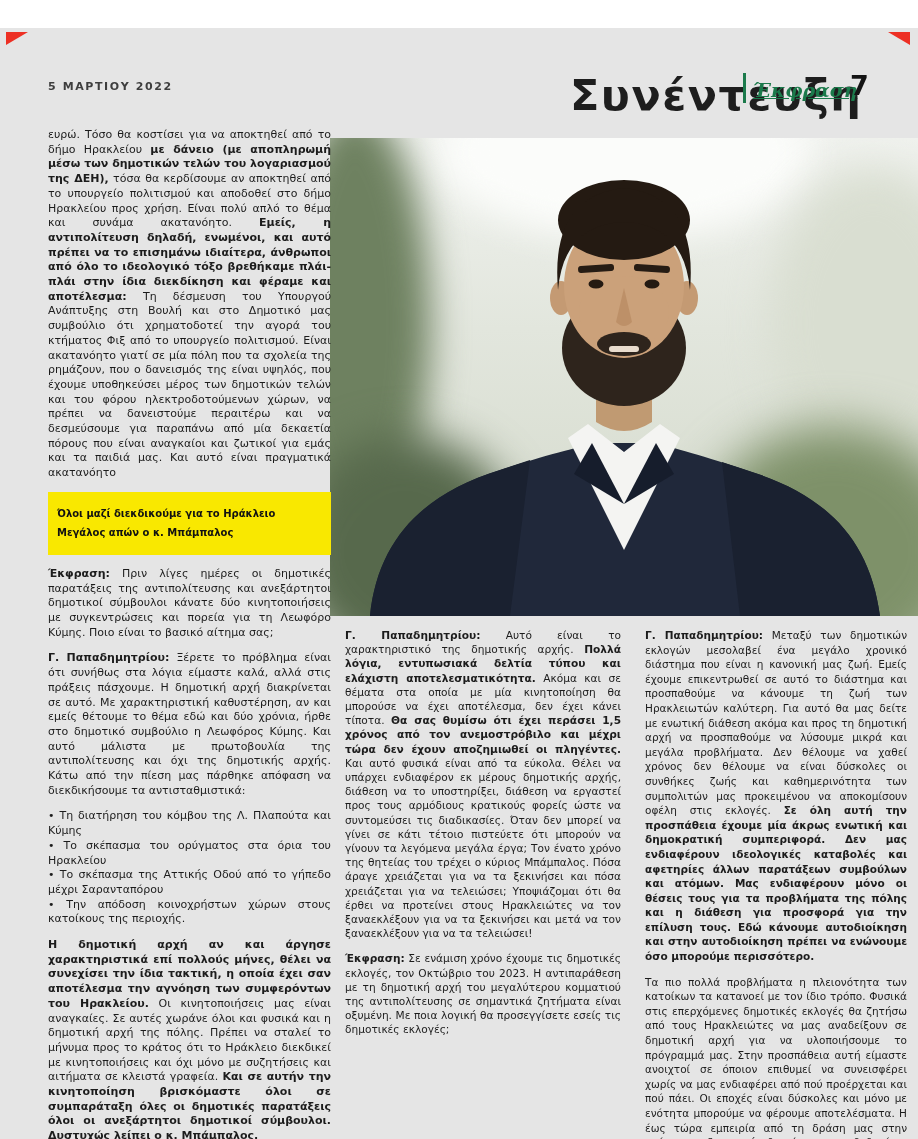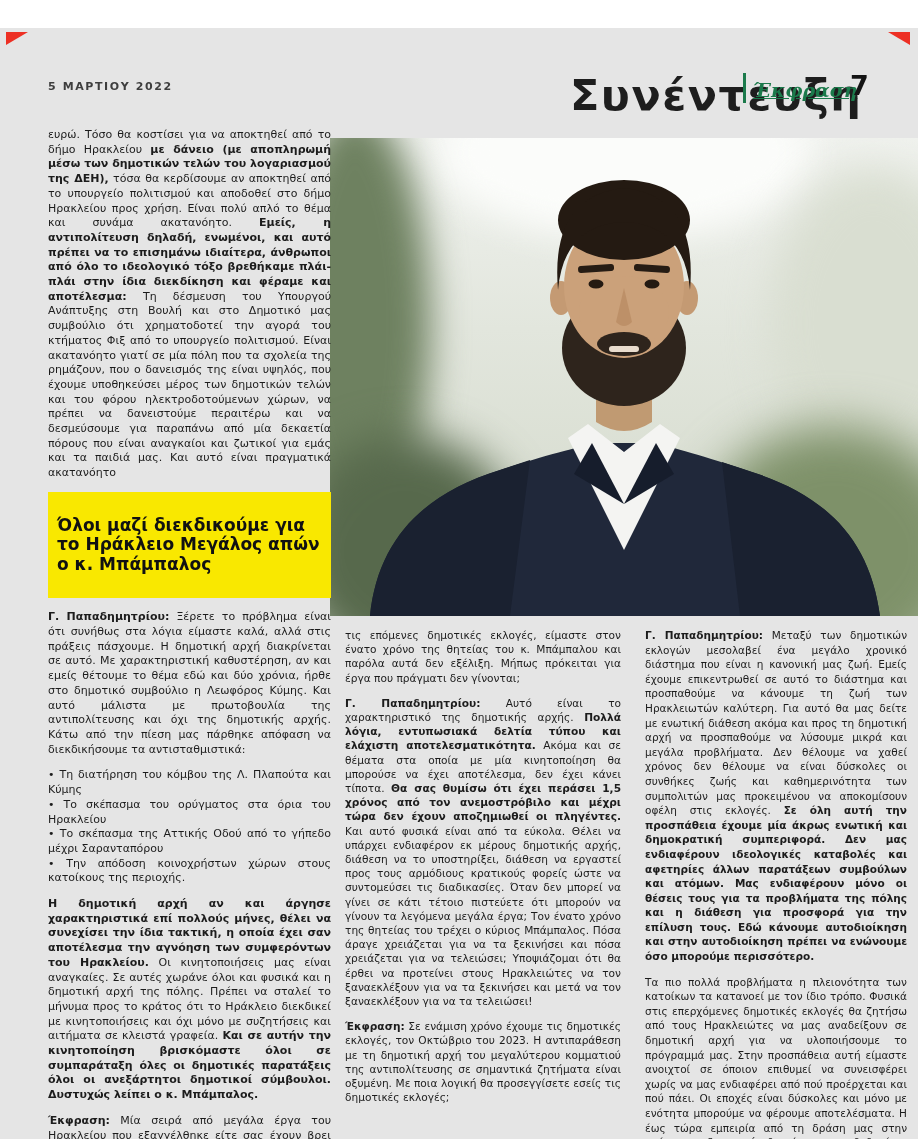--- a/index.html
+++ b/index.html
@@ -33,22 +33,22 @@
   .blob.b5{left:18%;top:-70px;width:64%;height:170px;background:#fbfcfa;filter:blur(18px);}
   .photo svg{position:absolute;left:0;top:0;}
 
   
   .col{position:absolute;text-align:justify;}
   #col1{left:48px;top:100px;width:283px;font-size:11px;line-height:14.7px;}
   #col2{left:345px;top:600px;width:276px;font-size:10.6px;line-height:14.2px;}
   #col3{left:645px;top:600px;width:262px;font-size:10.5px;line-height:14.6px;}
   .col p{margin:0 0 11px 0;}
   .col b{font-weight:700;}
-  .yhead{background:#f9e800;color:#111;font-weight:700;font-size:17px;line-height:19.5px;
-         padding:24px 9px;margin:1px 0 12px 0;text-align:left;}
+  .yhead{background:#f9e800;color:#111;font-weight:700;font-size:10px;line-height:19.5px;
+         padding:12px 9px;margin:1px 0 12px 0;text-align:left;}
   .bullets{margin:0 0 11px 0;}
   .bullet{text-align:justify;}
 </style>
 </head>
 <body>
 
 <div class="page">
 
   <div class="corner tl"></div>
   <div class="corner tr"></div>
@@ -101,32 +101,32 @@
       <rect x="279" y="208" width="30" height="6" rx="3" fill="#e9dccd"></rect>
 
       <ellipse cx="294" cy="82" rx="66" ry="40" fill="#241a12"></ellipse>
       <path d="M228,152 Q220,58 294,50 Q368,58 360,152 Q354,86 294,84 Q234,86 228,152 Z" fill="#241a12"></path>
     </svg>
   </div>
 
   <div class="col" id="col1">
       <p><span>ευρώ. Τόσο θα κοστίσει για να αποκτηθεί από το δήμο Ηρακλείου </span><b>με δάνειο (με αποπληρωμή μέσω των δημοτικών τελών του λογαριασμού της ΔΕΗ),</b><span> τόσα θα κερδίσουμε αν αποκτηθεί από το υπουργείο πολιτισμού και αποδοθεί στο δήμο Ηρακλείου προς χρήση. Είναι πολύ απλό το θέμα και συνάμα ακατανόητο. </span><b>Εμείς, η αντιπολίτευση δηλαδή, ενωμένοι, και αυτό πρέπει να το επισημάνω ιδιαίτερα, άνθρωποι από όλο το ιδεολογικό τόξο βρεθήκαμε πλάι-πλάι στην ίδια διεκδίκηση και φέραμε και αποτέλεσμα:</b><span> Τη δέσμευση του Υπουργού Ανάπτυξης στη Βουλή και στο Δημοτικό μας συμβούλιο ότι χρηματοδοτεί την αγορά του κτήματος Φιξ από το υπουργείο πολιτισμού. Είναι ακατανόητο γιατί σε μία πόλη που τα σχολεία της ρημάζουν, που ο δανεισμός της είναι υψηλός, που έχουμε υποθηκεύσει μέρος των δημοτικών τελών και του φόρου ηλεκτροδοτούμενων χώρων, να πρέπει να δανειστούμε περαιτέρω και να δεσμεύσουμε για παραπάνω από μία δεκαετία πόρους που είναι αναγκαίοι και ζωτικοί για εμάς και τα παιδιά μας. Και αυτό είναι πραγματικά ακατανόητο</span></p>
       <div class="yhead">Όλοι μαζί διεκδικούμε για το Ηράκλειο Μεγάλος απών ο κ. Μπάμπαλος</div>
+      <p><b>Έκφραση:</b><span> Πριν λίγες ημέρες οι δημοτικές παρατάξεις της αντιπολίτευσης και ανεξάρτητοι δημοτικοί σύμβουλοι κάνατε δύο κινητοποιήσεις με συγκεντρώσεις και πορεία για τη Λεωφόρο Κύμης. Ποιο είναι το βασικό αίτημα σας;</span></p>
       <p><b>Γ. Παπαδημητρίου:</b><span> Ξέρετε το πρόβλημα είναι ότι συνήθως στα λόγια είμαστε καλά, αλλά στις πράξεις πάσχουμε. Η δημοτική αρχή διακρίνεται σε αυτό. Με χαρακτηριστική καθυστέρηση, αν και εμείς θέτουμε το θέμα εδώ και δύο χρόνια, ήρθε στο δημοτικό συμβούλιο η Λεωφόρος Κύμης. Και αυτό μάλιστα με πρωτοβουλία της αντιπολίτευσης και όχι της δημοτικής αρχής. Κάτω από την πίεση μας πάρθηκε απόφαση να διεκδικήσουμε τα αντισταθμιστικά:</span></p>
       <div class="bullets">
         <div class="bullet">• Τη διατήρηση του κόμβου της Λ. Πλαπούτα και Κύμης</div>
         <div class="bullet">• Το σκέπασμα του ορύγματος στα όρια του Ηρακλείου</div>
         <div class="bullet">• Το σκέπασμα της Αττικής Οδού από το γήπεδο μέχρι Σαρανταπόρου</div>
         <div class="bullet">• Την απόδοση κοινοχρήστων χώρων στους κατοίκους της περιοχής.</div>
       </div>
       <p><b>Η δημοτική αρχή αν και άργησε χαρακτηριστικά επί πολλούς μήνες, θέλει να συνεχίσει την ίδια τακτική, η οποία έχει σαν αποτέλεσμα την αγνόηση των συμφερόντων του Ηρακλείου.</b><span> Οι κινητοποιήσεις μας είναι αναγκαίες. Σε αυτές χωράνε όλοι και φυσικά και η δημοτική αρχή της πόλης. Πρέπει να σταλεί το μήνυμα προς το κράτος ότι το Ηράκλειο διεκδικεί με κινητοποιήσεις και όχι μόνο με συζητήσεις και αιτήματα σε κλειστά γραφεία. </span><b>Και σε αυτήν την κινητοποίηση βρισκόμαστε όλοι σε συμπαράταξη όλες οι δημοτικές παρατάξεις όλοι οι ανεξάρτητοι δημοτικοί σύμβουλοι. Δυστυχώς λείπει ο κ. Μπάμπαλος.</b></p>
       <p><b>Έκφραση:</b><span> Μία σειρά από μεγάλα έργα του Ηρακλείου που εξαγγέλθηκε είτε σας έχουν βρει σύμφωνους είτε όχι, όπως αυτό της υπογειοποίησης της Μελίνας Μερκούρη, της Λ. Ηρακλείου κ.α. σέρνονται. Απέχουμε 18 μήνες από</span></p>
     </div>
   <div class="col" id="col2">
-      <p><span>τις επόμενες δημοτικές εκλογές, είμαστε στον ένατο χρόνο της θητείας του κ. Μπάμπαλου και παρόλα αυτά δεν εξέλιξη. Μήπως πρόκειται για έργα που πράγματι δεν γίνονται;</span></p>
       <p><b>Γ. Παπαδημητρίου:</b><span> Αυτό είναι το χαρακτηριστικό της δημοτικής αρχής. </span><b>Πολλά λόγια, εντυπωσιακά δελτία τύπου και ελάχιστη αποτελεσματικότητα.</b><span> Ακόμα και σε θέματα στα οποία με μία κινητοποίηση θα μπορούσε να έχει αποτέλεσμα, δεν έχει κάνει τίποτα. </span><b>Θα σας θυμίσω ότι έχει περάσει 1,5 χρόνος από τον ανεμοστρόβιλο και μέχρι τώρα δεν έχουν αποζημιωθεί οι πληγέντες.</b><span> Και αυτό φυσικά είναι από τα εύκολα. Θέλει να υπάρχει ενδιαφέρον εκ μέρους δημοτικής αρχής, διάθεση να το υποστηρίξει, διάθεση να εργαστεί προς τους αρμόδιους κρατικούς φορείς ώστε να συντομεύσει τις διαδικασίες. Όταν δεν μπορεί να γίνει σε κάτι τέτοιο πιστεύετε ότι μπορούν να γίνουν τα λεγόμενα μεγάλα έργα; Τον ένατο χρόνο της θητείας του τρέχει ο κύριος Μπάμπαλος. Πόσα άραγε χρειάζεται για να τα ξεκινήσει και πόσα χρειάζεται για να τελειώσει; Υποψιάζομαι ότι θα έρθει να προτείνει στους Ηρακλειώτες να τον ξαναεκλέξουν για να τα ξεκινήσει και μετά να τον ξαναεκλέξουν για να τα τελειώσει!</span></p>
       <p><b>Έκφραση:</b><span> Σε ενάμιση χρόνο έχουμε τις δημοτικές εκλογές, τον Οκτώβριο του 2023. Η αντιπαράθεση με τη δημοτική αρχή του μεγαλύτερου κομματιού της αντιπολίτευσης σε σημαντικά ζητήματα είναι οξυμένη. Με ποια λογική θα προσεγγίσετε εσείς τις δημοτικές εκλογές;</span></p>
     </div>
   <div class="col" id="col3">
       <p><b>Γ. Παπαδημητρίου:</b><span> Μεταξύ των δημοτικών εκλογών μεσολαβεί ένα μεγάλο χρονικό διάστημα που είναι η κανονική μας ζωή. Εμείς έχουμε επικεντρωθεί σε αυτό το διάστημα και προσπαθούμε να κάνουμε τη ζωή των Ηρακλειωτών καλύτερη. Για αυτό θα μας δείτε με ενωτική διάθεση ακόμα και προς τη δημοτική αρχή να προσπαθούμε να λύσουμε μικρά και μεγάλα προβλήματα. Δεν θέλουμε να χαθεί χρόνος δεν θέλουμε να είναι δύσκολες οι συνθήκες ζωής και καθημερινότητα των συμπολιτών μας προκειμένου να αποκομίσουν οφέλη στις εκλογές. </span><b>Σε όλη αυτή την προσπάθεια έχουμε μία άκρως ενωτική και δημοκρατική συμπεριφορά. Δεν μας ενδιαφέρουν ιδεολογικές καταβολές και αφετηρίες άλλων παρατάξεων συμβούλων και ατόμων. Μας ενδιαφέρουν μόνο οι θέσεις τους για τα προβλήματα της πόλης και η διάθεση για προσφορά για την επίλυση τους. Εδώ κάνουμε αυτοδιοίκηση και στην αυτοδιοίκηση πρέπει να ενώνουμε όσο μπορούμε περισσότερο.</b></p>
       <p><span>Τα πιο πολλά προβλήματα η πλειονότητα των κατοίκων τα κατανοεί με τον ίδιο τρόπο. Φυσικά στις επερχόμενες δημοτικές εκλογές θα ζητήσω από τους Ηρακλειώτες να μας αναδείξουν σε δημοτική αρχή για να υλοποιήσουμε το πρόγραμμά μας. Στην προσπάθεια αυτή είμαστε ανοιχτοί σε όποιον επιθυμεί να συνεισφέρει χωρίς να μας ενδιαφέρει από πού προέρχεται και πού πάει. Οι εποχές είναι δύσκολες και μόνο με ενότητα μπορούμε να φέρουμε αποτελέσματα. Η έως τώρα εμπειρία από τη δράση μας στην τρέχουσα δημοτική θητεία το επιβεβαιώνει αυτό.</span></p>
     </div>
 
 </div>
 

